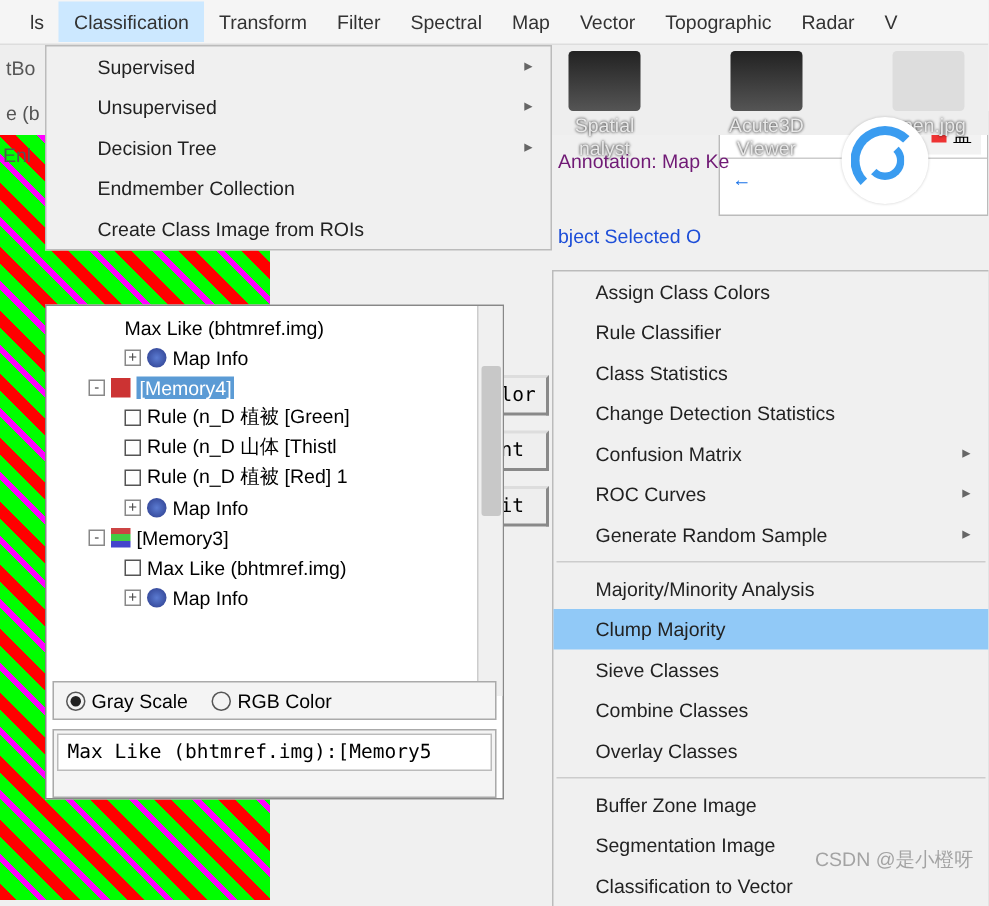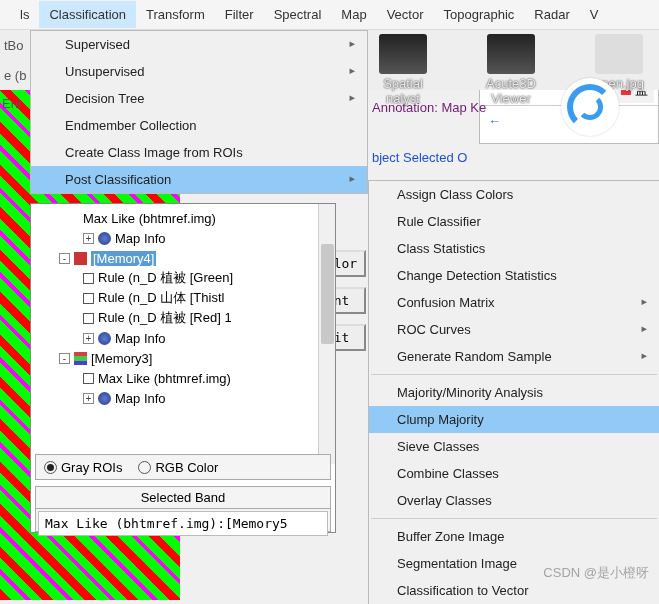--- a/index.html
+++ b/index.html
@@ -141,21 +141,20 @@
     </div>
 </div>
 <div class="swirl"></div>
 
 <div class="dropdown1" id="dd1">
     <div class="ditem sub">Supervised</div>
     <div class="ditem sub">Unsupervised</div>
     <div class="ditem sub">Decision Tree</div>
     <div class="ditem">Endmember Collection</div>
     <div class="ditem">Create Class Image from ROIs</div>
-    <div class="ditem sub active">Post Classification</div>
   </div>
 
 <div class="dropdown2" id="dd2">
     <div class="ditem">Assign Class Colors</div>
     <div class="ditem">Rule Classifier</div>
     <div class="ditem">Class Statistics</div>
     <div class="ditem">Change Detection Statistics</div>
     <div class="ditem sub">Confusion Matrix</div>
     <div class="ditem sub">ROC Curves</div>
     <div class="ditem sub">Generate Random Sample</div>
@@ -227,29 +226,28 @@
         <span class="ico-globe"></span>
         <span>Map Info</span>
       </div>
     </div>
   <div class="scroll-stub">
       <div class="thumb-bar"></div>
     </div>
   <div class="radio-row">
     <label class="radio">
         <span class="r on"></span>
-        <span>Gray ROIs</span>
+        <span>Gray Scale</span>
       </label>
     <label class="radio">
         <span class="r"></span>
         <span>RGB Color</span>
       </label>
   </div>
   <div class="selband">
-    <div class="hdr">Selected Band</div>
     <div class="val">Max Like (bhtmref.img):[Memory5</div>
   </div>
 </div>
 
 <div class="side-btns" id="sb">
     <div class="b">Color</div>
     <div class="b">Font</div>
     <div class="b">Edit</div>
   </div>
 

